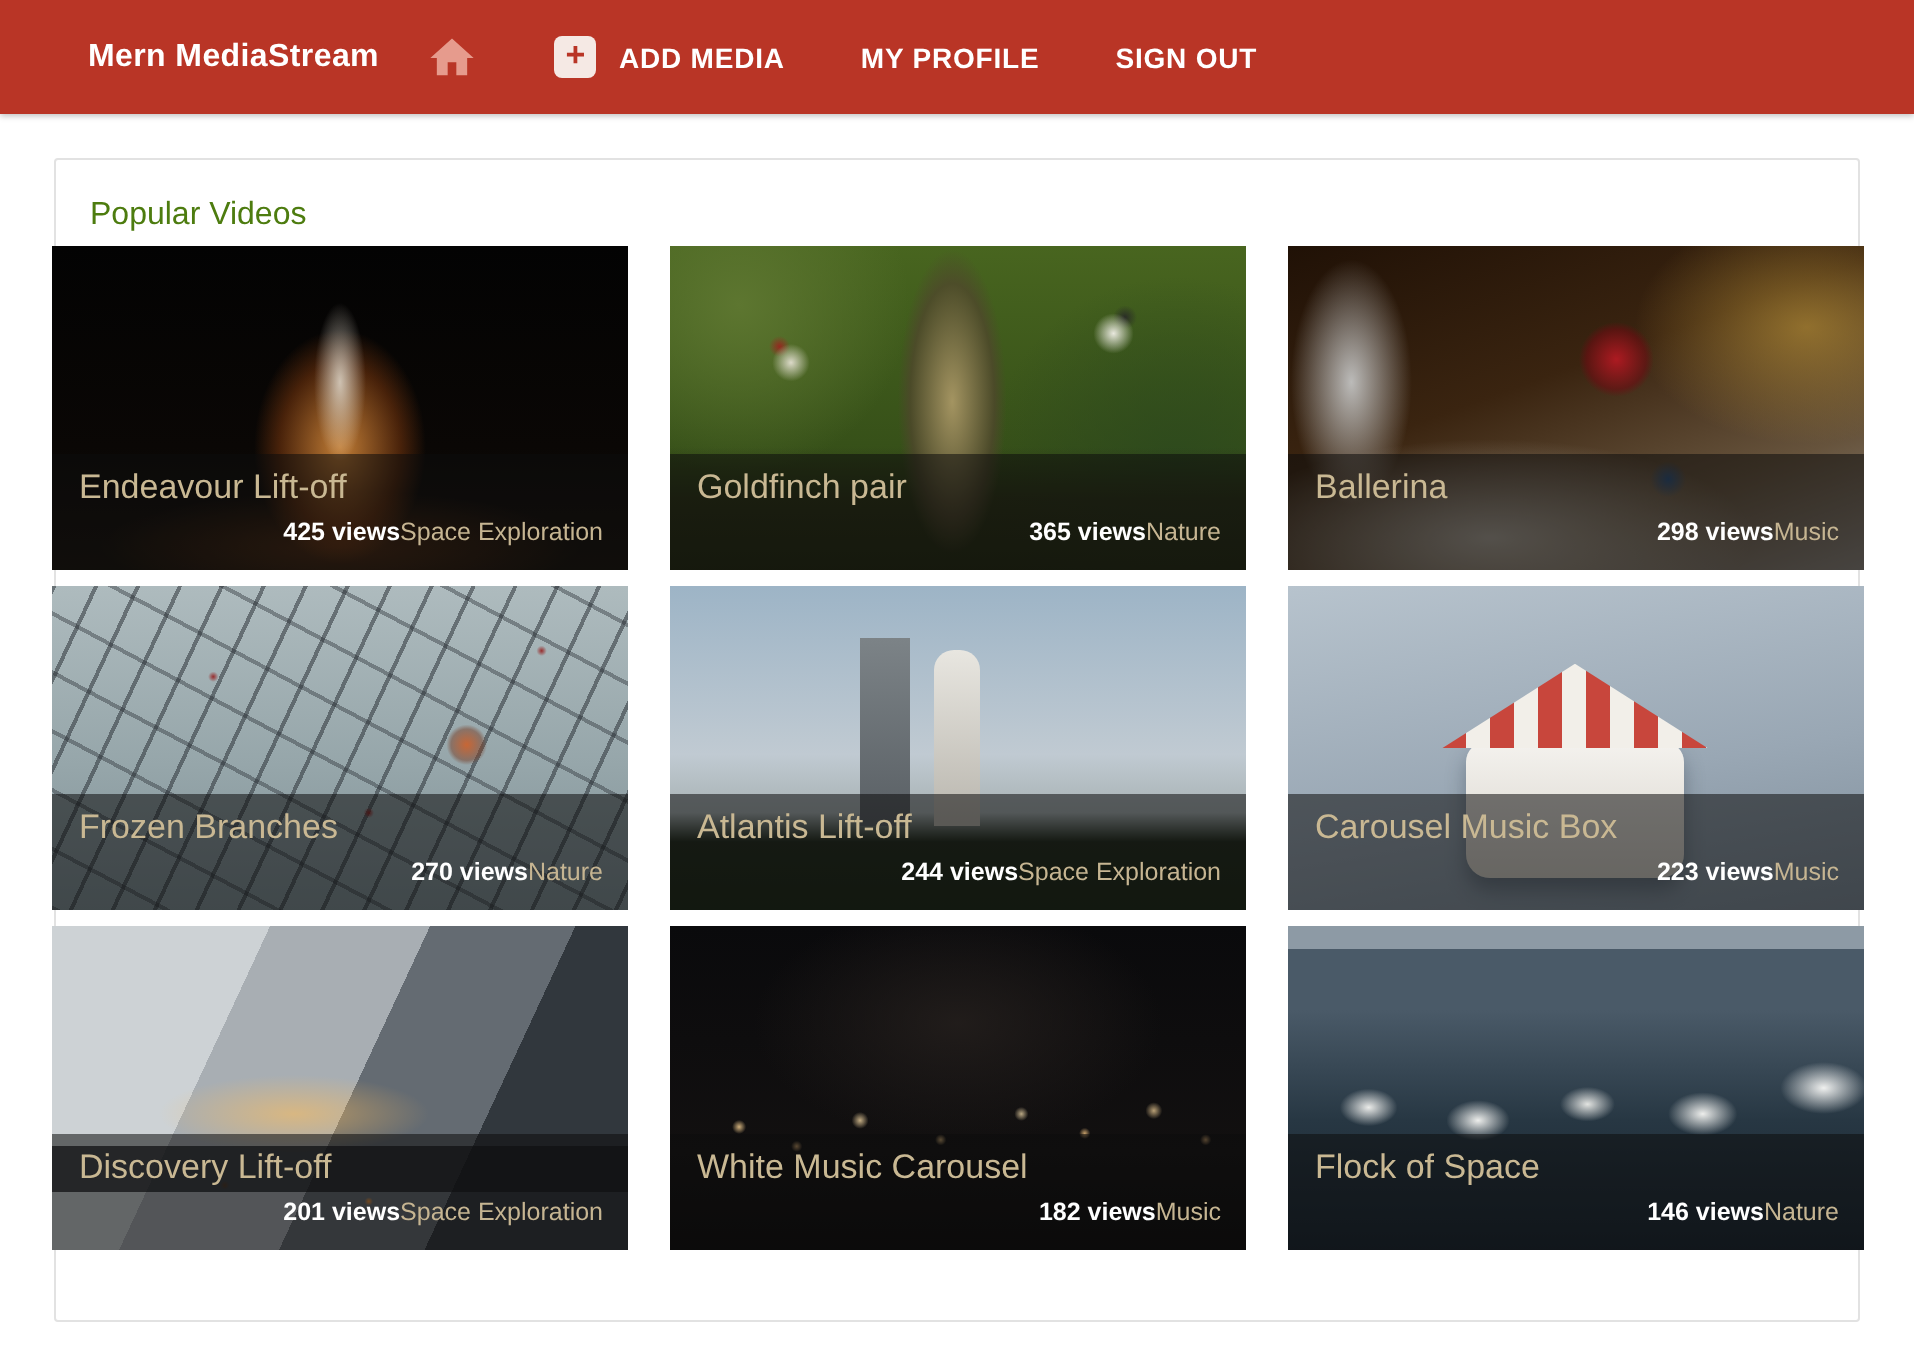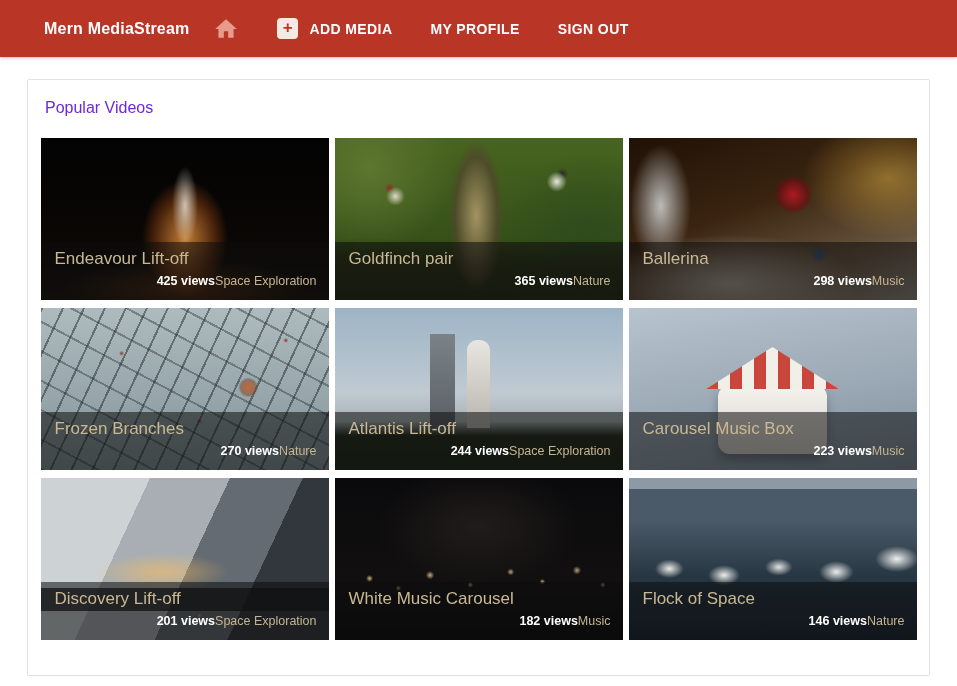--- a/index.html
+++ b/index.html
@@ -58,31 +58,31 @@
   
   .panel {
     width: 903px;
     margin: 22px auto 0 27px;
     background: #ffffff;
     border: 1px solid #e2e2e2;
     border-radius: 2px;
     padding: 17px 15px 35px 15px;
   }
   .section-heading {
-    color: #6d28d9;
+    color: #4d7c0f;
     font-size: 16px;
     font-weight: normal;
-    margin: 2px 0 21px 2px;
+    margin: 2px 0 6px 2px;
   }
 
   
   .grid {
     display: grid;
     grid-template-columns: repeat(3, 288px);
-    gap: 8px 6px;
+    gap: 8px 21px;
     justify-content: center;
   }
   .card {
     position: relative;
     width: 288px; height: 162px;
     overflow: hidden;
     cursor: pointer;
     background: #000;
   }
   .thumb { position: absolute; inset: 0; }

